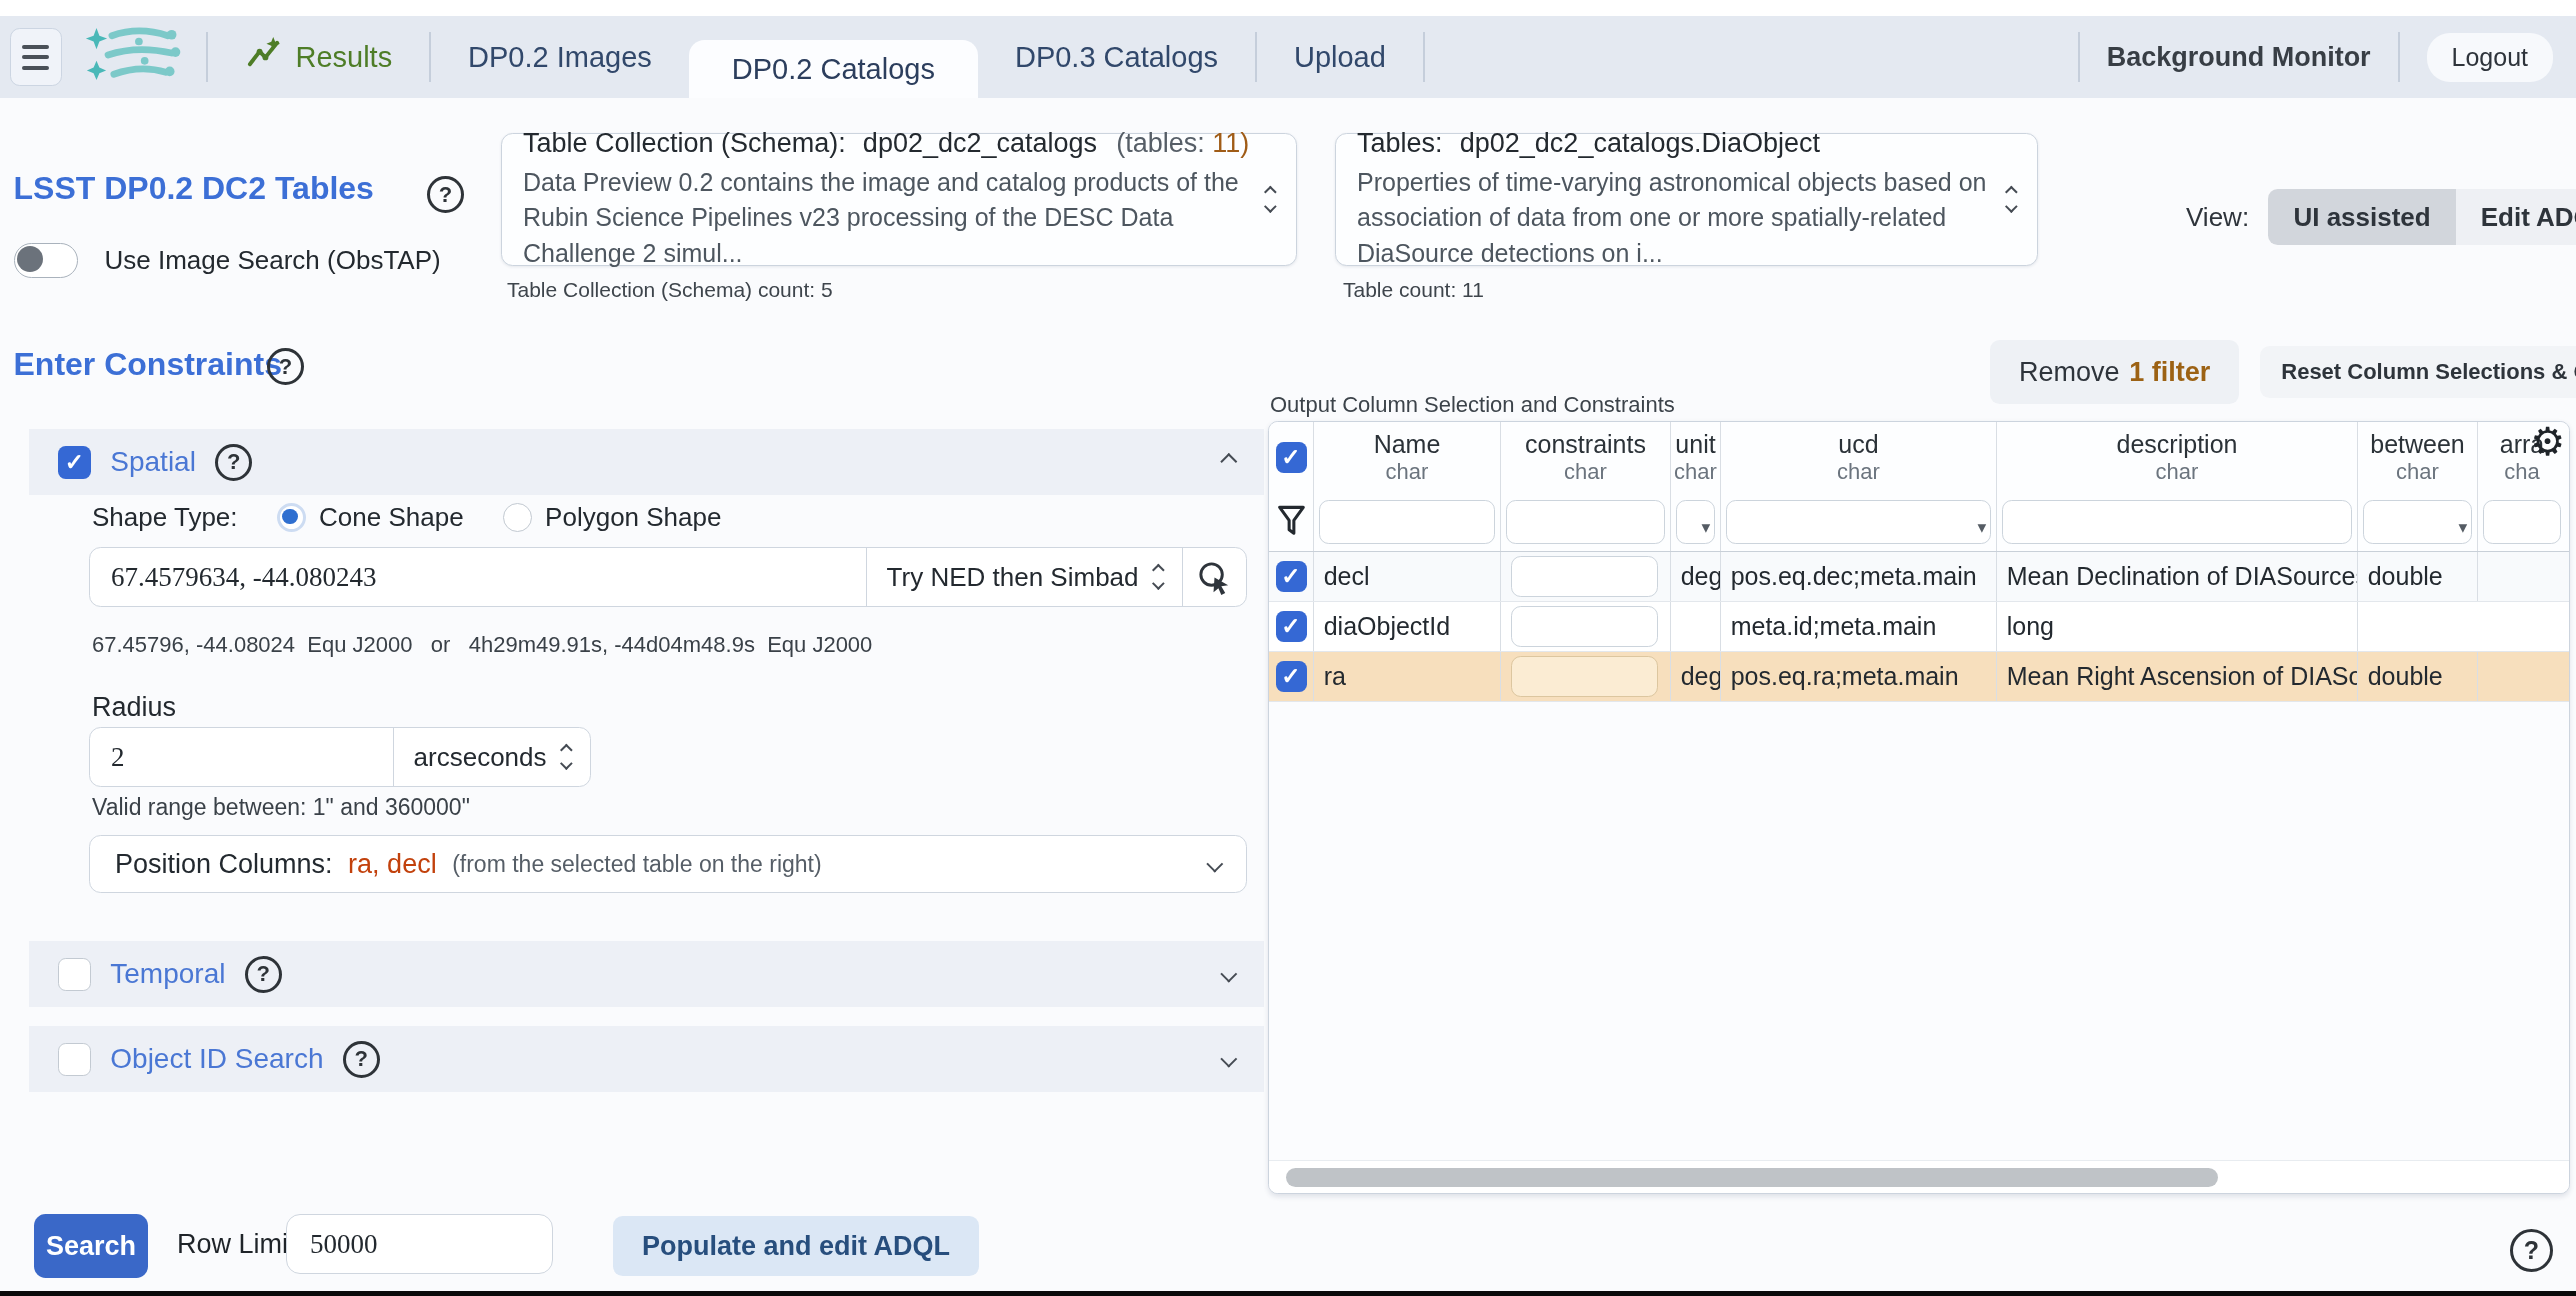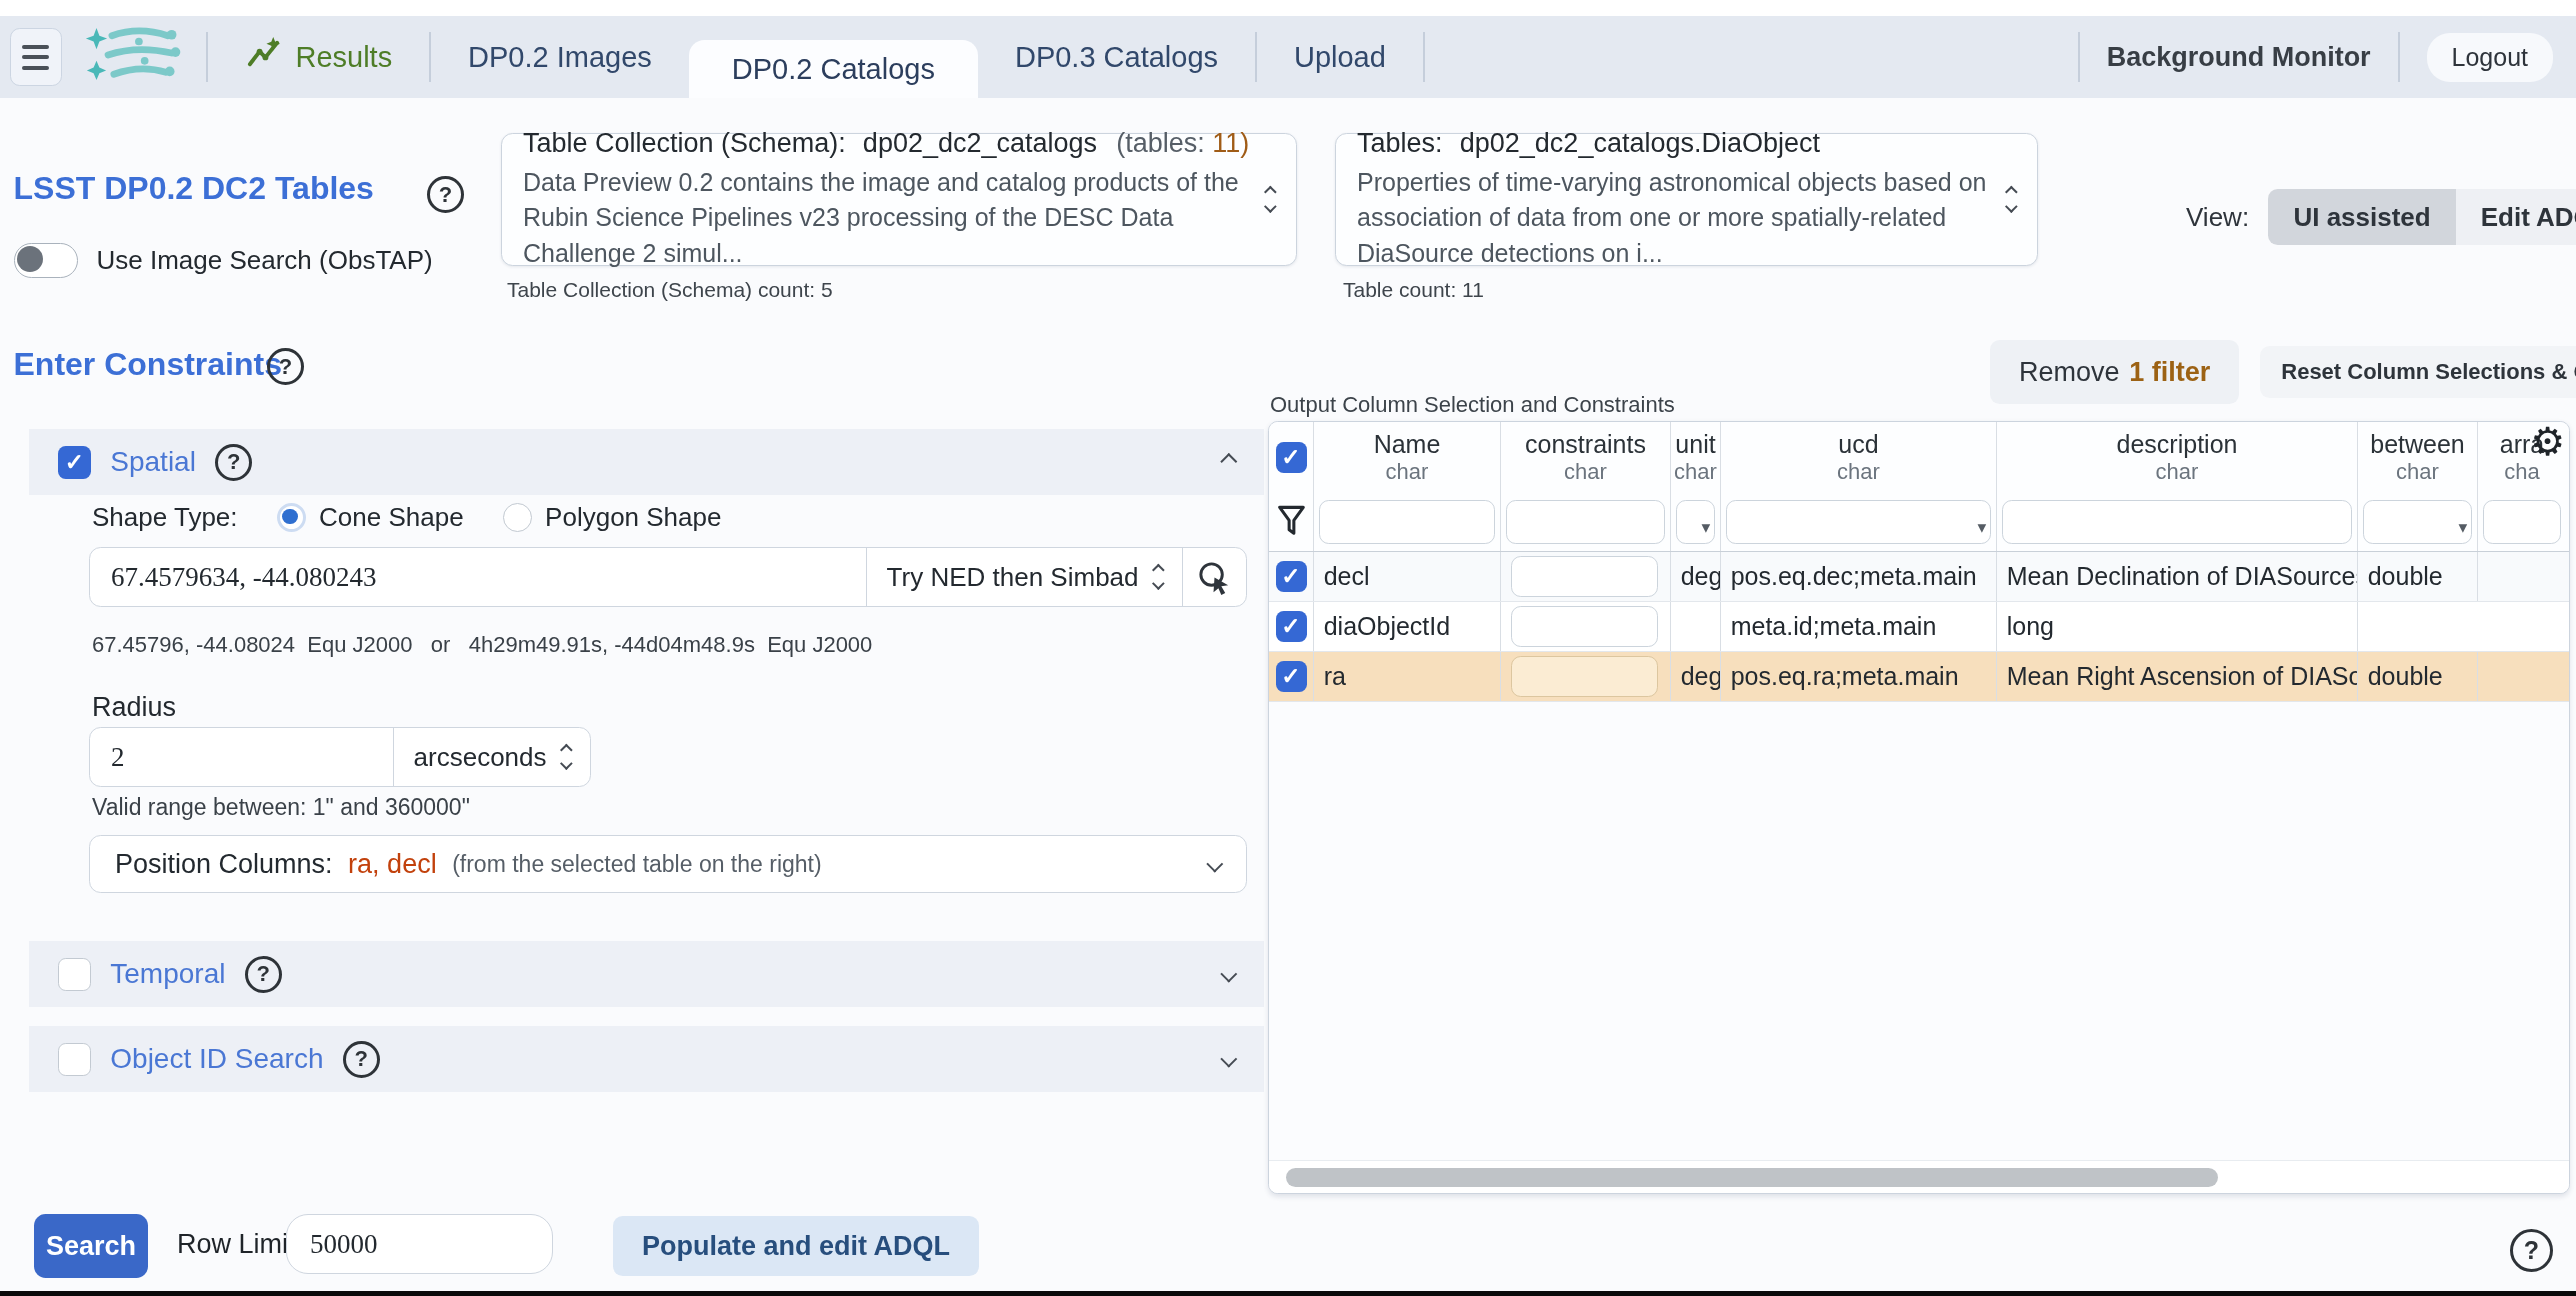--- a/index.html
+++ b/index.html
@@ -57,21 +57,21 @@
     width:33px; height:33px; border-radius:7.7px; background:#3568d4; color:#fff;
     display:inline-flex; align-items:center; justify-content:center;
     font-size:23px; font-weight:bold; cursor:pointer; flex:0 0 auto;
   }
   .checkbox.off { background:#ffffff; border:1.9px solid #c3cad2; }
 
   
   .abs { position:absolute; }
   .lsst-title { left:13.5px; top:170px; font-size:32px; font-weight:bold; color:#3c6fd6; }
   .lsst-help { left:427px; top:176px; }
-  .toggle-row { left:13.5px; top:243px; display:flex; align-items:center; gap:19px; }
+  .toggle-row { left:13.5px; top:243px; display:flex; align-items:center; gap:27px; }
   .toggle {
     width:64px; height:35px; border-radius:17.4px; background:#ffffff;
     border:1.9px solid #a9b2bc; position:relative; cursor:pointer;
   }
   .toggle .knob { position:absolute; left:2.9px; top:1.9px; width:26px; height:26px;
     border-radius:50%; background:#6b727b; }
   .toggle-label { font-size:26px; color:#23292f; }
 
   .sel-box {
     background:#fdfeff; border:1.4px solid #ccd4de; border-radius:11.6px;
@@ -151,21 +151,21 @@
   .poscol-wrap .chev { margin-left:auto; }
 
   
   .search-btn {
     left:34px; top:1214px; width:114px; height:64px; background:#3a68c8; color:#fff;
     border:none; border-radius:11.6px; font-size:27px; font-weight:bold; cursor:pointer;
   }
   .rowlimit-label { left:177px; top:1229px; font-size:27px; color:#1f2429; }
   .rowlimit-input {
     left:286px; top:1214px; width:267px; height:60px; background:#fff;
-    border:1.4px solid #cfd6df; border-radius:22px; font-size:27px; padding:0 23px;
+    border:1.4px solid #cfd6df; border-radius:14px; font-size:27px; padding:0 23px;
   }
   .populate-btn {
     left:613px; top:1216px; height:60px; padding:0 29px; background:#dbe7f5;
     color:#274e7d; border:none; border-radius:9.7px; font-size:27px; font-weight:bold; cursor:pointer;
   }
   .bottom-help { left:2510px; top:1229px; width:43px; height:43px; font-size:25px; border-width:3.9px; }
   .bottom-strip { left:0; top:1291px; width:2576px; height:5.8px; background:#0a0a0a; }
 
   
   .filter-btn-row { left:1990px; top:340px; display:flex; align-items:center; gap:21px; }

